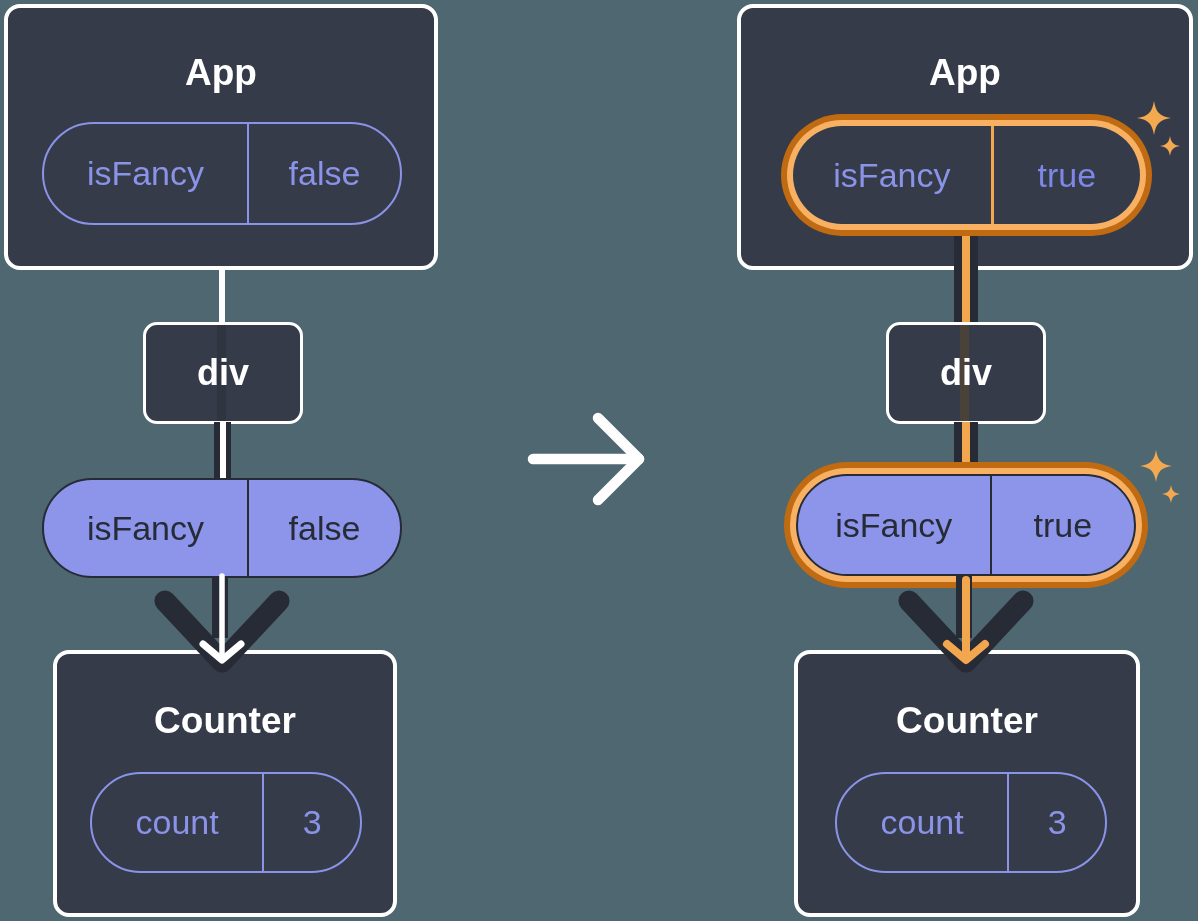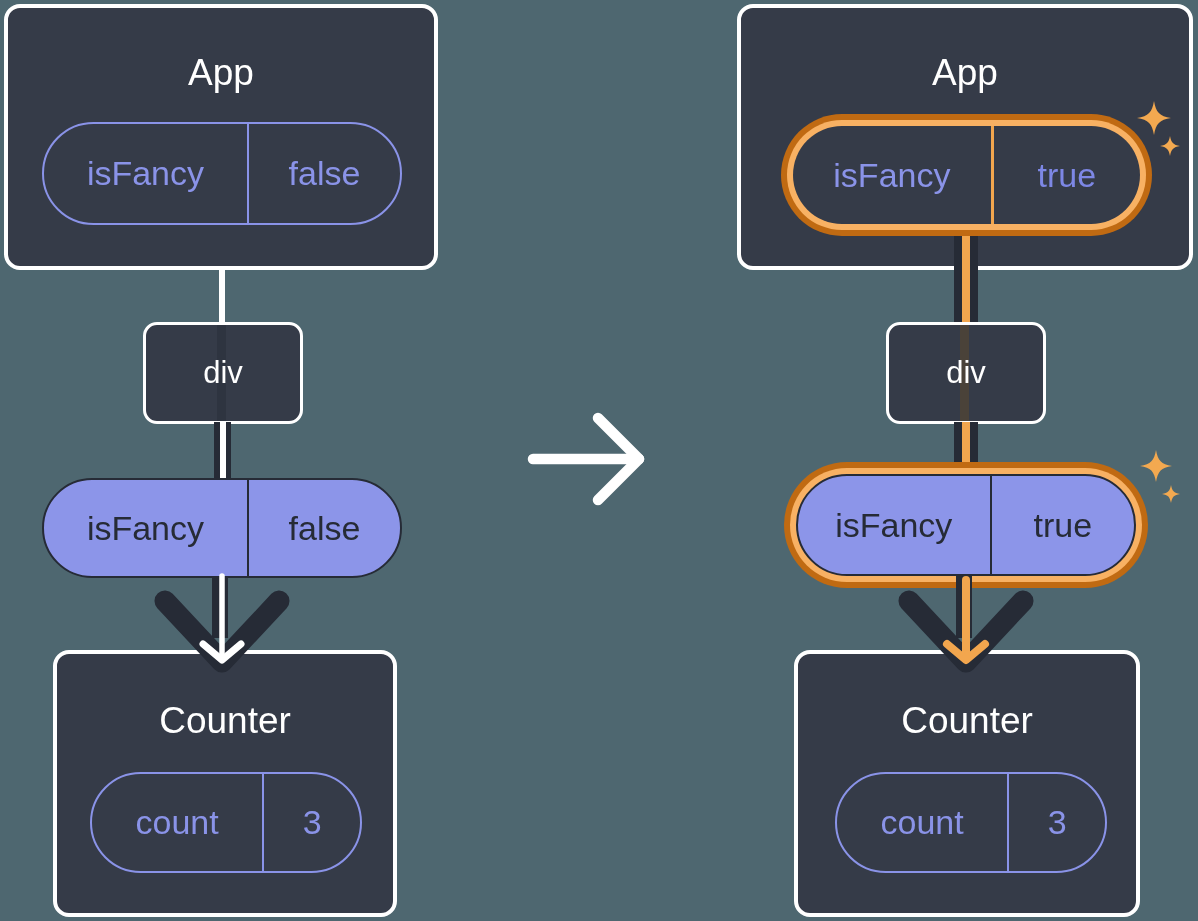--- a/index.html
+++ b/index.html
@@ -15,22 +15,22 @@
     --orange-accent:#F2A64E;
   }
   *{box-sizing:border-box;margin:0;padding:0}
   body{background:var(--bg)}
   .stage{
     position:relative;width:1198px;height:921px;background:var(--bg);
     font-family:"Liberation Sans","DejaVu Sans",sans-serif;overflow:hidden;
   }
   .box{position:absolute;background:var(--node);border:4px solid var(--white);border-radius:16px}
   .small-box{position:absolute;background:var(--node);border:3.5px solid var(--white);border-radius:14px}
-  .node-title{position:absolute;color:var(--white);font-size:37px;font-weight:400;text-align:center}
-  .div-label{position:absolute;color:var(--white);font-size:31px;font-weight:400;display:flex;align-items:center;justify-content:center;z-index:3}
+  .node-title{position:absolute;color:var(--white);font-size:37px;font-weight:700;text-align:center}
+  .div-label{position:absolute;color:var(--white);font-size:36px;font-weight:700;display:flex;align-items:center;justify-content:center;z-index:3}
   .pill{position:absolute;display:flex;border-radius:999px;overflow:hidden}
   .pill .cell{display:flex;align-items:center;justify-content:center;font-size:34px}
   .pill .cell.name{flex:0 0 57%}
   .pill .cell.value{flex:1 1 auto;border-left:2.5px solid currentColor}
   .pill.counter .cell.name{flex:0 0 63.5%}
   .pill.outline{border:2.5px solid var(--purple);color:var(--purple);background:transparent}
   .pill.solid{border:2.5px solid var(--dark);color:var(--dark);background:var(--purple-fill)}
   .bold{font-weight:400}
   
   .ring{position:absolute;background:var(--orange-outer);border-radius:999px;padding:6px}

